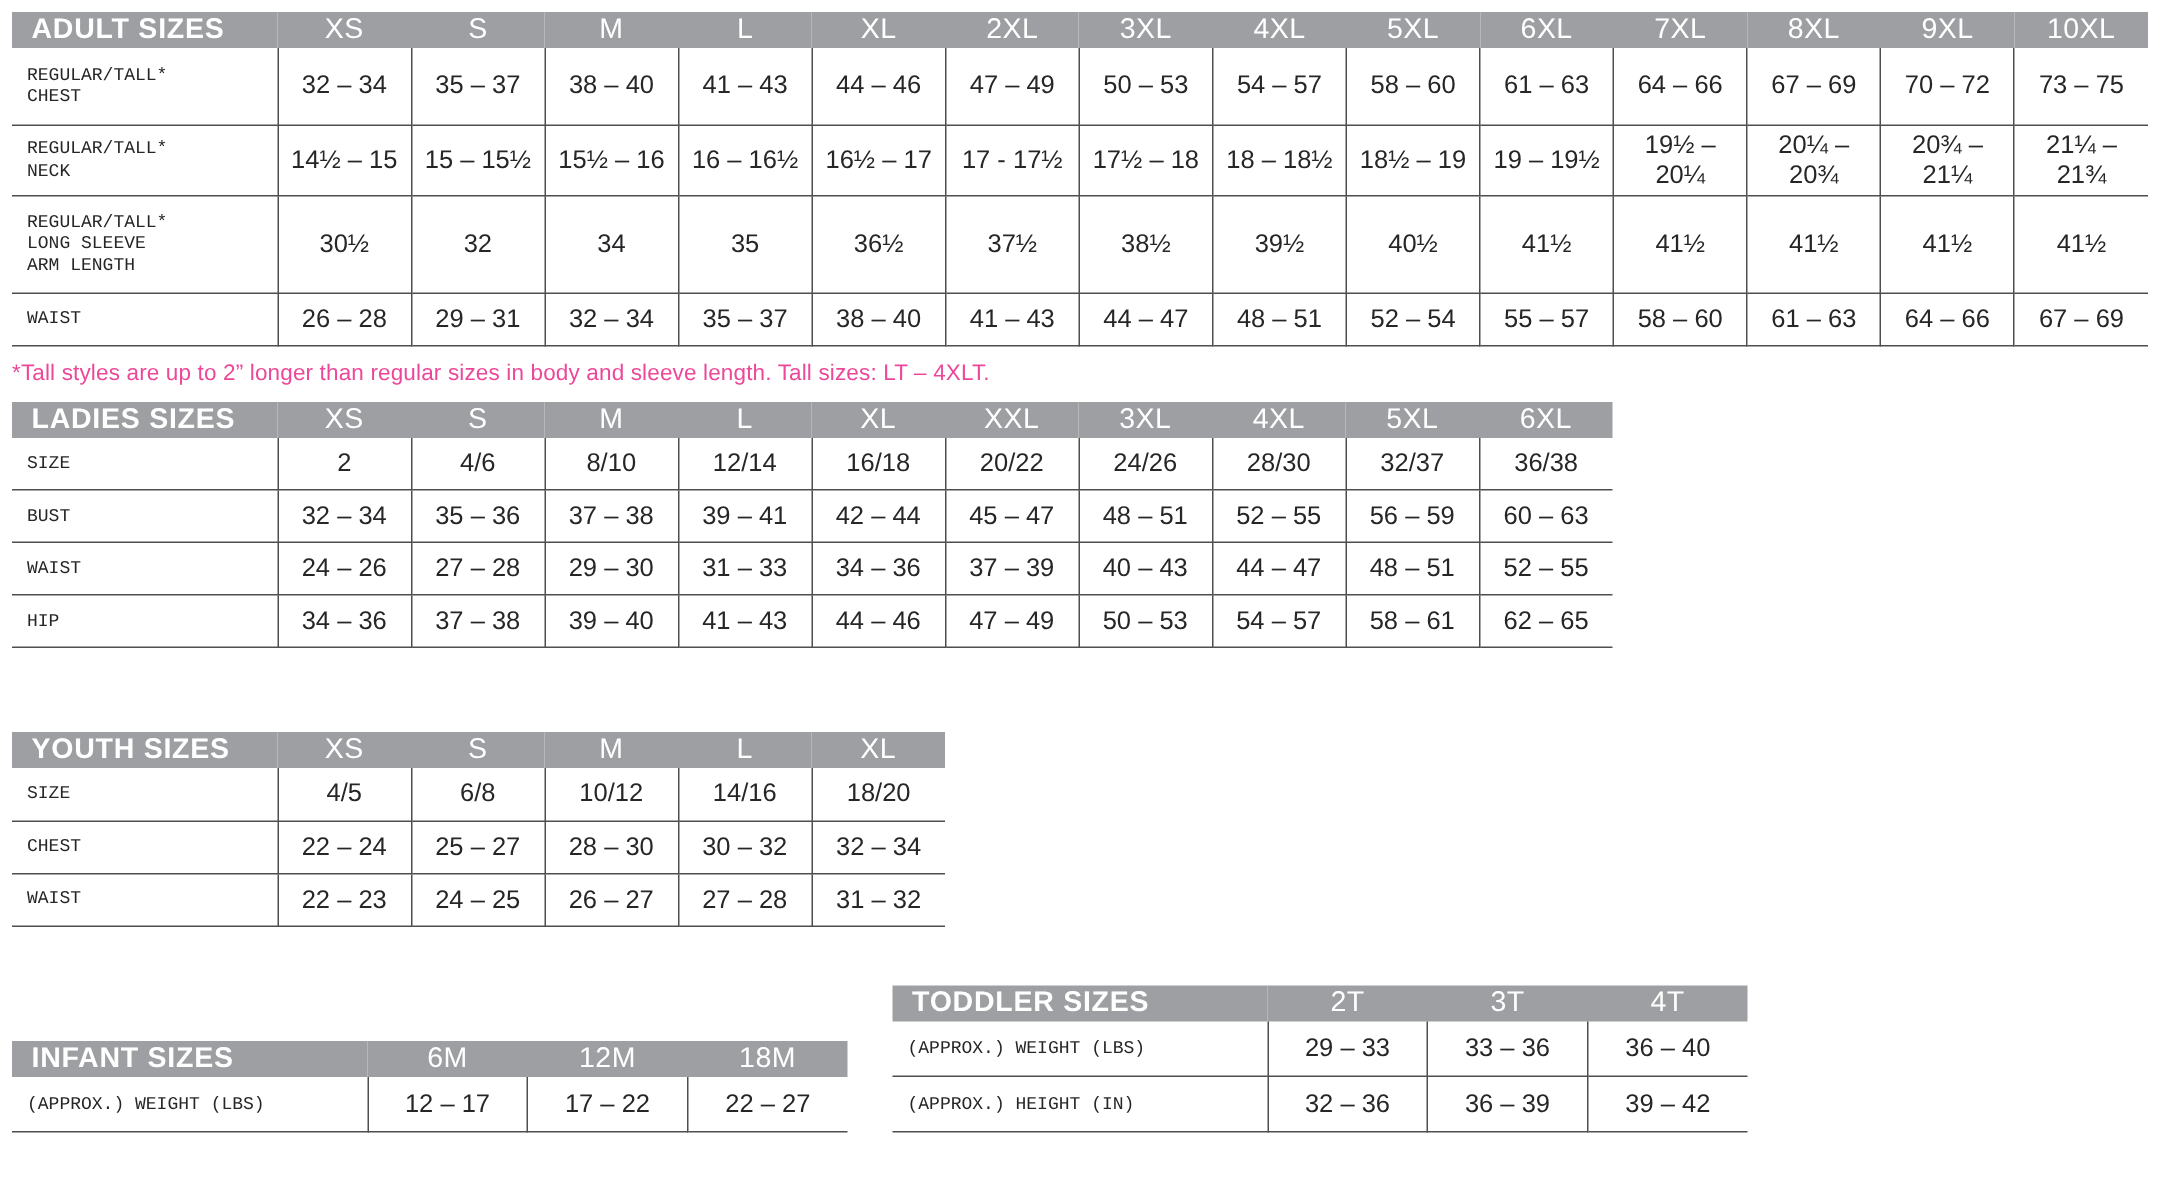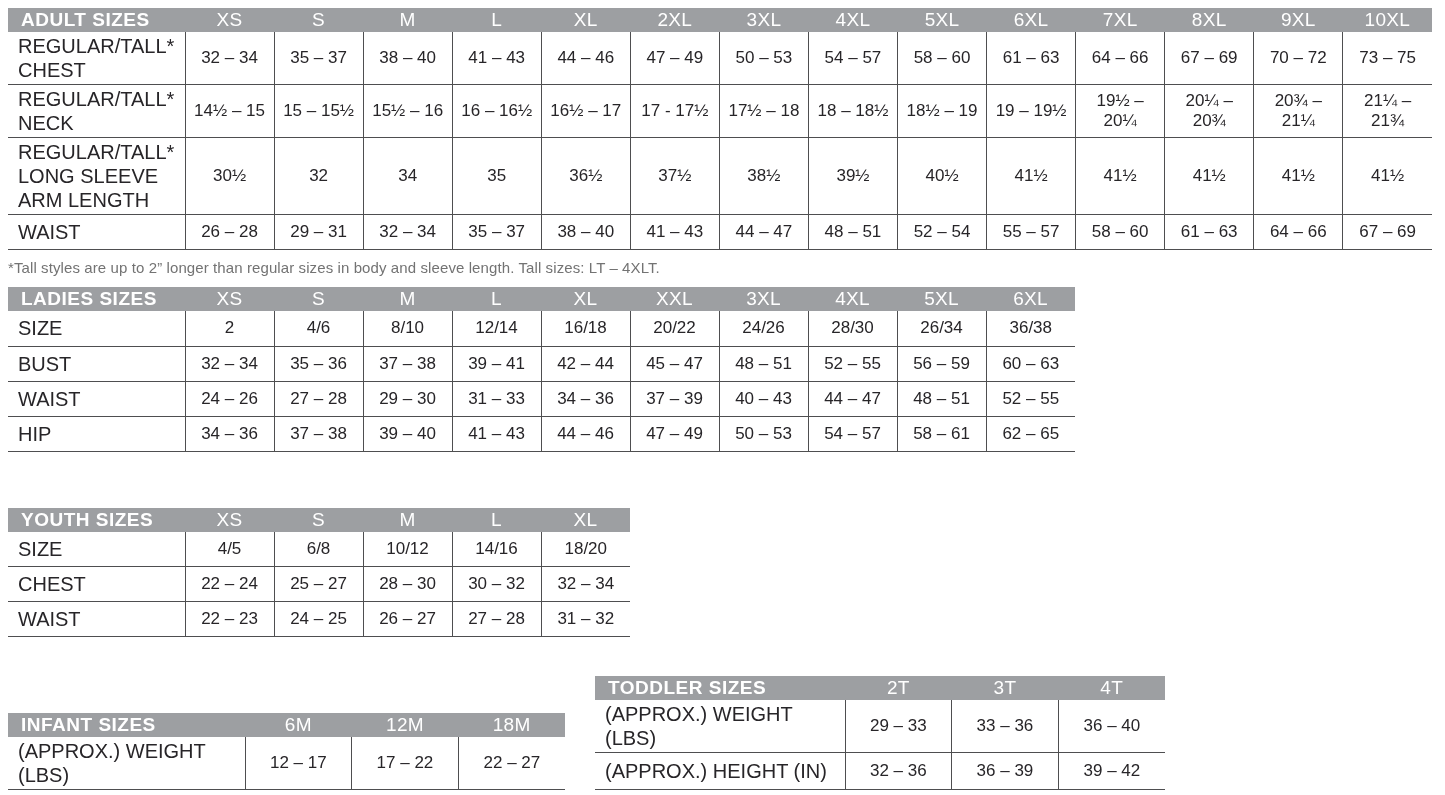--- a/index.html
+++ b/index.html
@@ -39,39 +39,40 @@
     text-align: center;
     font-size: 17px;
     white-space: pre-line;
     padding: 2px 3px;
     line-height: 1.15;
     vertical-align: middle;
   }
   table.size-table tbody td.r-label {
     text-align: left;
     padding-left: 10px;
-    font-size: 20px;
+    font-size: 12px;
     line-height: 1.2;
+    font-family: Liberation Mono, monospace;
   }
   table.size-table tbody tr:first-child td { border-top: none; }
   table.size-table tbody td:first-child { border-left: none; }
   table.size-table tbody td:last-child { border-right: none; }
 
   
   .t-adult { width: 1424px; }
   .t-adult .col-label { width: 177px; }
   .t-adult tbody tr:nth-child(1) td { height: 51px; }
   .t-adult tbody tr:nth-child(2) td { height: 47px; }
   .t-adult tbody tr:nth-child(3) td { height: 65px; }
   .t-adult tbody tr:nth-child(4) td { height: 35px; }
 
   .footnote {
     margin-top: 9px;
     font-size: 15px;
-    color: #737373;
+    color: #ec4899;
     letter-spacing: 0.1px;
   }
 
   
   .t-ladies { width: 1067px; margin-top: 11px; }
   .t-ladies .col-label { width: 177px; }
   .t-ladies tbody td { height: 35px; }
 
   
   .t-youth { width: 622px; margin-top: 56px; }
@@ -244,21 +245,21 @@
         <tr>
           <td class="r-label">SIZE</td>
           <td class="r-val">2</td>
           <td class="r-val">4/6</td>
           <td class="r-val">8/10</td>
           <td class="r-val">12/14</td>
           <td class="r-val">16/18</td>
           <td class="r-val">20/22</td>
           <td class="r-val">24/26</td>
           <td class="r-val">28/30</td>
-          <td class="r-val">26/34</td>
+          <td class="r-val">32/37</td>
           <td class="r-val">36/38</td>
         </tr>
         <tr>
           <td class="r-label">BUST</td>
           <td class="r-val">32 – 34</td>
           <td class="r-val">35 – 36</td>
           <td class="r-val">37 – 38</td>
           <td class="r-val">39 – 41</td>
           <td class="r-val">42 – 44</td>
           <td class="r-val">45 – 47</td>

